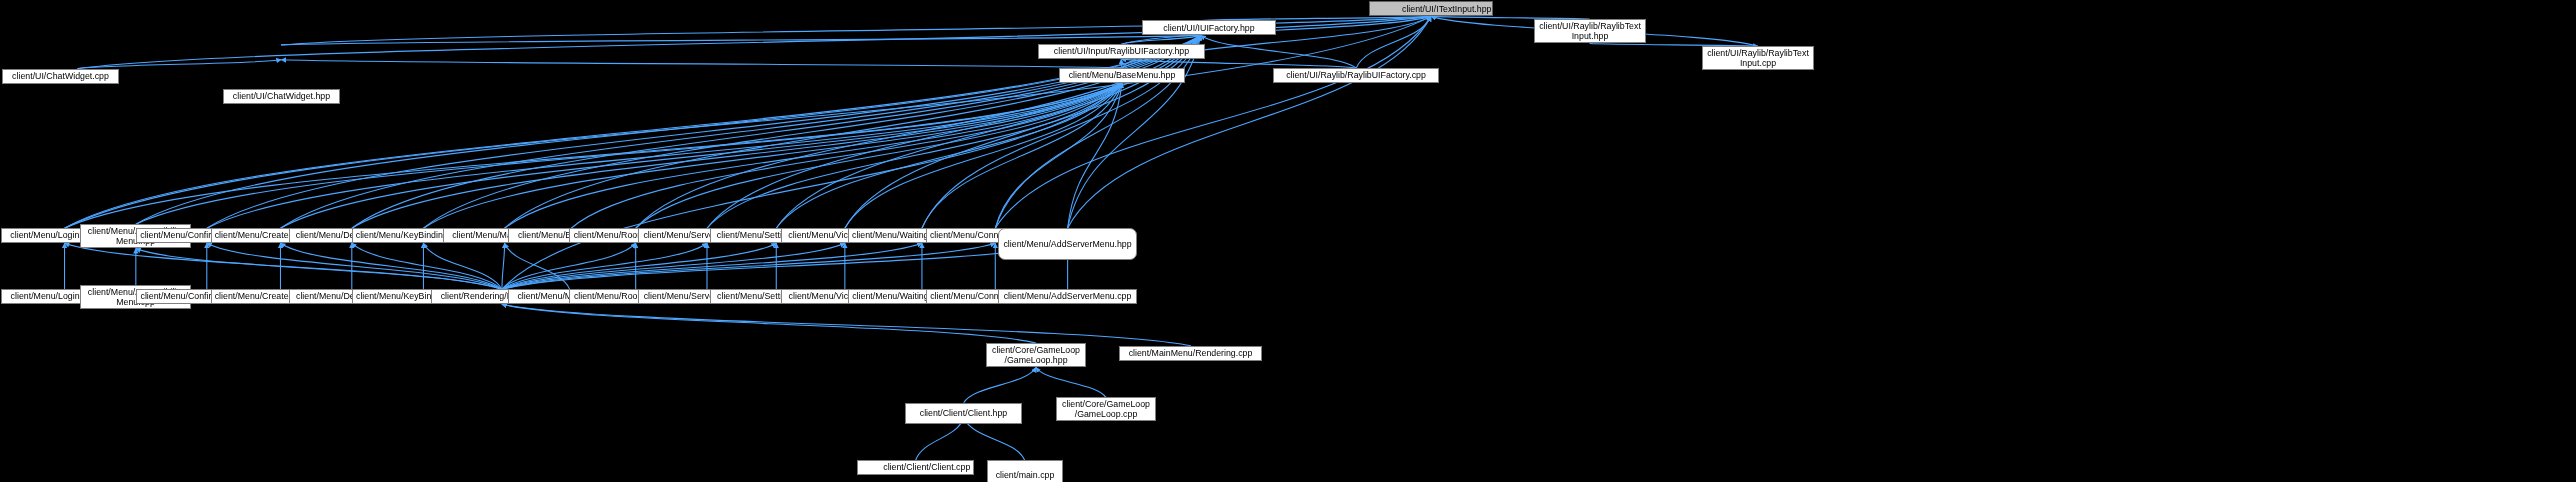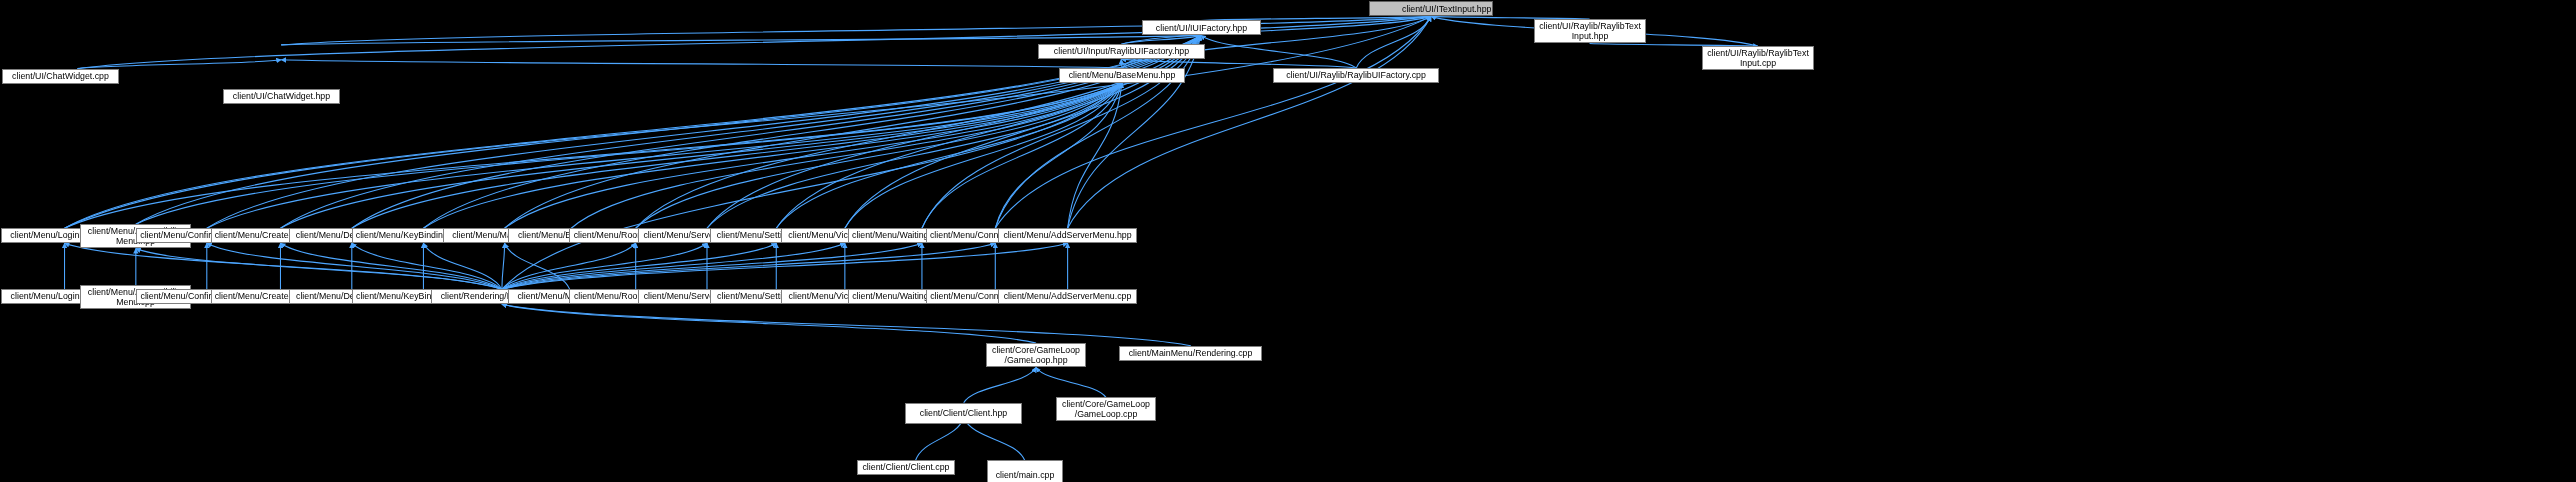--- a/index.html
+++ b/index.html
@@ -126,21 +126,21 @@
       <path d="M 739 426 C 863.95 392, 1447.05 392, 1572 358" stroke="#4da6ff" stroke-width="1.6" fill="none" marker-end="url(#arrow)"></path>
       <path d="M 1525.5 505 C 1407.525 476.5, 856.975 476.5, 739 448" stroke="#4da6ff" stroke-width="1.6" fill="none" marker-end="url(#arrow)"></path>
       <path d="M 1753.5 509 C 1601.325 478.5, 891.175 478.5, 739 448" stroke="#4da6ff" stroke-width="1.6" fill="none" marker-end="url(#arrow)"></path>
       <path d="M 1419 593 C 1434.975 567, 1509.525 567, 1525.5 541" stroke="#4da6ff" stroke-width="1.6" fill="none" marker-end="url(#arrow)"></path>
       <path d="M 1628.5 585 C 1613.05 563, 1540.95 563, 1525.5 541" stroke="#4da6ff" stroke-width="1.6" fill="none" marker-end="url(#arrow)"></path>
       <path d="M 1348 678 C 1358.65 646.5, 1408.35 646.5, 1419 615" stroke="#4da6ff" stroke-width="1.6" fill="none" marker-end="url(#arrow)"></path>
       <path d="M 1509 678 C 1495.5 646.5, 1432.5 646.5, 1419 615" stroke="#4da6ff" stroke-width="1.6" fill="none" marker-end="url(#arrow)"></path>
     </svg>
   <div id="nodes-layer">
       <div class="node root" style="left: 1369px; top: 1.4px; width: 124px; height: 15px;"><span class="lbl">client/UI/ITextInput.hpp</span></div>
-      <div class="node" style="left: 1142px; top: 20.4px; width: 119px; height: 15px;"><span class="lbl">client/UI/IUIFactory.hpp</span></div>
+      <div class="node" style="left: 1142px; top: 20.4px; width: 134px; height: 15px;"><span class="lbl">client/UI/IUIFactory.hpp</span></div>
       <div class="node" style="left: 1534px; top: 19px; width: 112px; height: 24.4px;"><span class="lbl">client/UI/Raylib/RaylibText
 Input.hpp</span></div>
       <div class="node" style="left: 223px; top: 45px; width: 117px; height: 15px; margin-top: 44px;"><span class="lbl">client/UI/ChatWidget.hpp</span></div>
       <div class="node" style="left: 1038px; top: 44px; width: 167px; height: 15px;"><span class="lbl">client/UI/Input/RaylibUIFactory.hpp</span></div>
       <div class="node" style="left: 1702px; top: 46px; width: 112px; height: 24.4px;"><span class="lbl">client/UI/Raylib/RaylibText
 Input.cpp</span></div>
       <div class="node" style="left: 2px; top: 69px; width: 117px; height: 15px; text-align: center;"><span class="lbl">client/UI/ChatWidget.cpp</span></div>
       <div class="node" style="left: 1059px; top: 68px; width: 126px; height: 15px;"><span class="lbl">client/Menu/BaseMenu.hpp</span></div>
       <div class="node" style="left: 1273px; top: 68px; width: 166px; height: 15px;"><span class="lbl">client/UI/Raylib/RaylibUIFactory.cpp</span></div>
       <div class="node" style="left: 1.4px; top: 228px; width: 126px; height: 15px;"><span class="lbl">client/Menu/LoginMenu.hpp</span></div>
@@ -151,21 +151,21 @@
       <div class="node" style="left: 289px; top: 228px; width: 126px; height: 15px;"><span class="lbl">client/Menu/DefeatMenu.hpp</span></div>
       <div class="node" style="left: 352px; top: 228px; width: 143px; height: 15px;"><span class="lbl">client/Menu/KeyBindingsMenu.hpp</span></div>
       <div class="node" style="left: 443px; top: 228px; width: 124px; height: 15px;"><span class="lbl">client/Menu/MainMenu.hpp</span></div>
       <div class="node" style="left: 508px; top: 228px; width: 126px; height: 15px;"><span class="lbl">client/Menu/BaseMenu.cpp</span></div>
       <div class="node" style="left: 569px; top: 228px; width: 133px; height: 15px;"><span class="lbl">client/Menu/RoomListMenu.hpp</span></div>
       <div class="node" style="left: 638px; top: 228px; width: 137px; height: 15px;"><span class="lbl">client/Menu/ServerListMenu.hpp</span></div>
       <div class="node" style="left: 710px; top: 228px; width: 132px; height: 15px;"><span class="lbl">client/Menu/SettingsMenu.hpp</span></div>
       <div class="node" style="left: 781px; top: 228px; width: 128px; height: 15px;"><span class="lbl">client/Menu/VictoryMenu.hpp</span></div>
       <div class="node" style="left: 848px; top: 228px; width: 147px; height: 15px;"><span class="lbl">client/Menu/WaitingRoomMenu.hpp</span></div>
       <div class="node" style="left: 926px; top: 228px; width: 139px; height: 15px;"><span class="lbl">client/Menu/ConnectionMenu.hpp</span></div>
-      <div class="node" style="left: 998px; top: 228px; width: 139px; height: 15px;"><span class="lbl">client/Menu/AddServerMenu.hpp</span></div>
+      <div class="node" style="left: 998px; top: 228px; width: 139px; height: 32px; border-radius: 7px;"><span class="lbl">client/Menu/AddServerMenu.hpp</span></div>
       <div class="node" style="left: 1.4px; top: 289px; width: 126px; height: 15px;"><span class="lbl">client/Menu/LoginMenu.cpp</span></div>
       <div class="node" style="left: 80px; top: 285px; width: 111px; height: 24.4px;"><span class="lbl">client/Menu/Accessibility
 Menu.cpp</span></div>
       <div class="node" style="left: 136px; top: 289px; width: 142px; height: 15px;"><span class="lbl">client/Menu/ConfirmQuitMenu.cpp</span></div>
       <div class="node" style="left: 211px; top: 289px; width: 140px; height: 15px;"><span class="lbl">client/Menu/CreateRoomMenu.cpp</span></div>
       <div class="node" style="left: 289px; top: 289px; width: 126px; height: 15px;"><span class="lbl">client/Menu/DefeatMenu.cpp</span></div>
       <div class="node" style="left: 352px; top: 289px; width: 143px; height: 15px;"><span class="lbl">client/Menu/KeyBindingsMenu.cpp</span></div>
       <div class="node" style="left: 431px; top: 289px; width: 143px; height: 15px;"><span class="lbl">client/Rendering/Rendering.hpp</span></div>
       <div class="node" style="left: 508px; top: 289px; width: 124px; height: 15px;"><span class="lbl">client/Menu/MainMenu.cpp</span></div>
       <div class="node" style="left: 569px; top: 289px; width: 133px; height: 15px;"><span class="lbl">client/Menu/RoomListMenu.cpp</span></div>
@@ -174,17 +174,17 @@
       <div class="node" style="left: 781px; top: 289px; width: 128px; height: 15px;"><span class="lbl">client/Menu/VictoryMenu.cpp</span></div>
       <div class="node" style="left: 848px; top: 289px; width: 147px; height: 15px;"><span class="lbl">client/Menu/WaitingRoomMenu.cpp</span></div>
       <div class="node" style="left: 926px; top: 289px; width: 139px; height: 15px;"><span class="lbl">client/Menu/ConnectionMenu.cpp</span></div>
       <div class="node" style="left: 998px; top: 289px; width: 139px; height: 15px;"><span class="lbl">client/Menu/AddServerMenu.cpp</span></div>
       <div class="node" style="left: 986px; top: 343px; width: 100px; height: 24.4px;"><span class="lbl">client/Core/GameLoop
 /GameLoop.hpp</span></div>
       <div class="node" style="left: 1119px; top: 346px; width: 143px; height: 15px;"><span class="lbl">client/MainMenu/Rendering.cpp</span></div>
       <div class="node" style="left: 905px; top: 403px; width: 117px; height: 21px;"><span class="lbl">client/Client/Client.hpp</span></div>
       <div class="node" style="left: 1056px; top: 397px; width: 100px; height: 24.4px;"><span class="lbl">client/Core/GameLoop
 /GameLoop.cpp</span></div>
-      <div class="node" style="left: 857px; top: 460px; width: 98px; height: 15px;"><span class="lbl">client/Client/Client.cpp</span></div>
+      <div class="node" style="left: 857px; top: 460px; width: 117px; height: 15px; text-align: right;"><span class="lbl">client/Client/Client.cpp</span></div>
       <div class="node" style="left: 987px; top: 460px; width: 76px; height: 31px;"><span class="lbl">client/main.cpp</span></div>
     </div>
 </div>
 
 
 </body></html>

